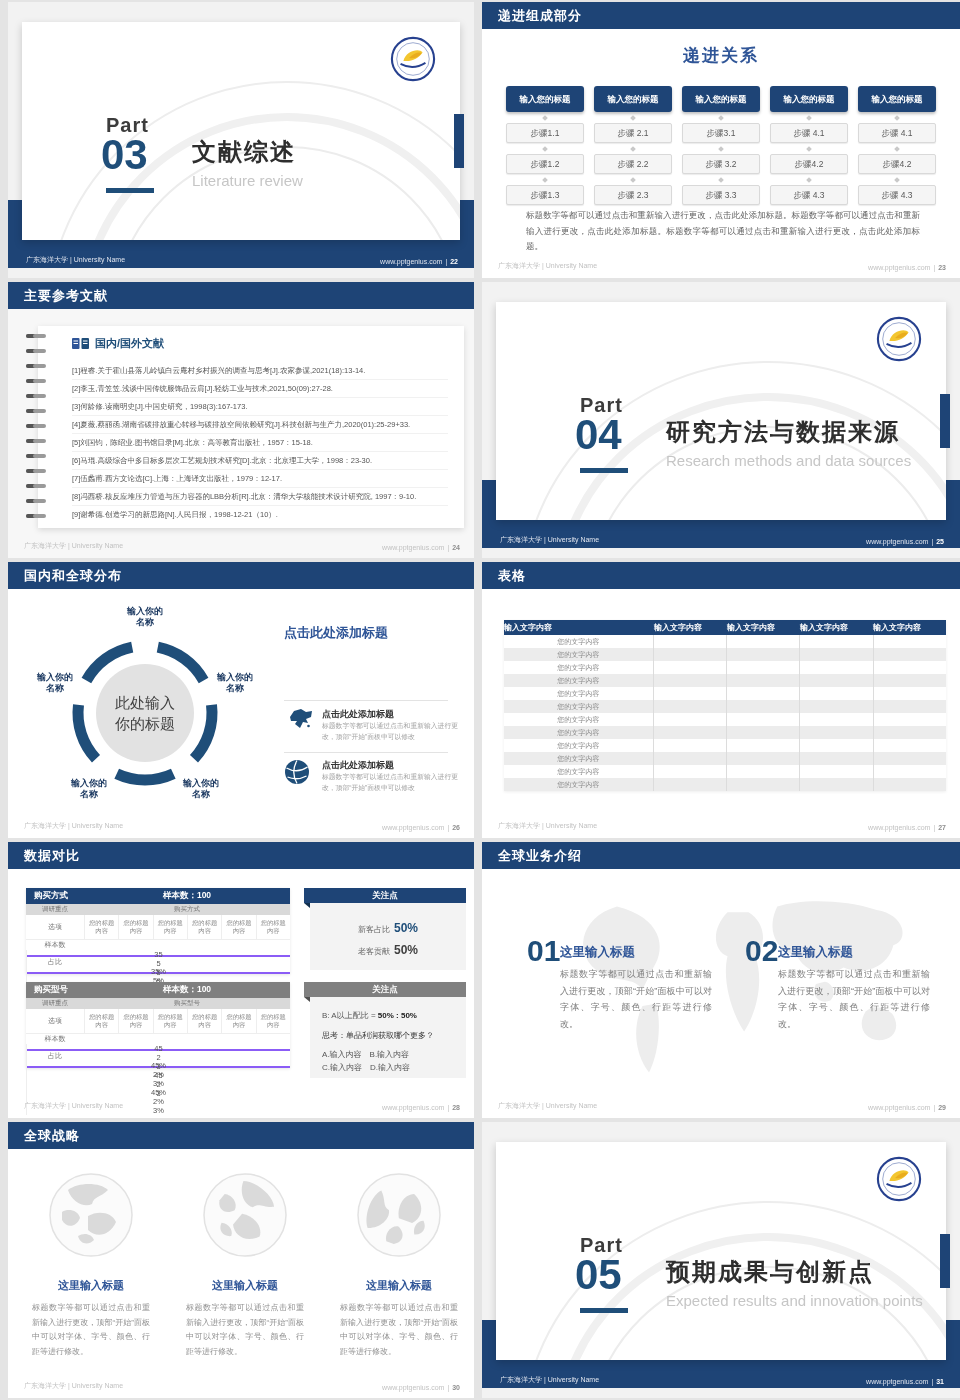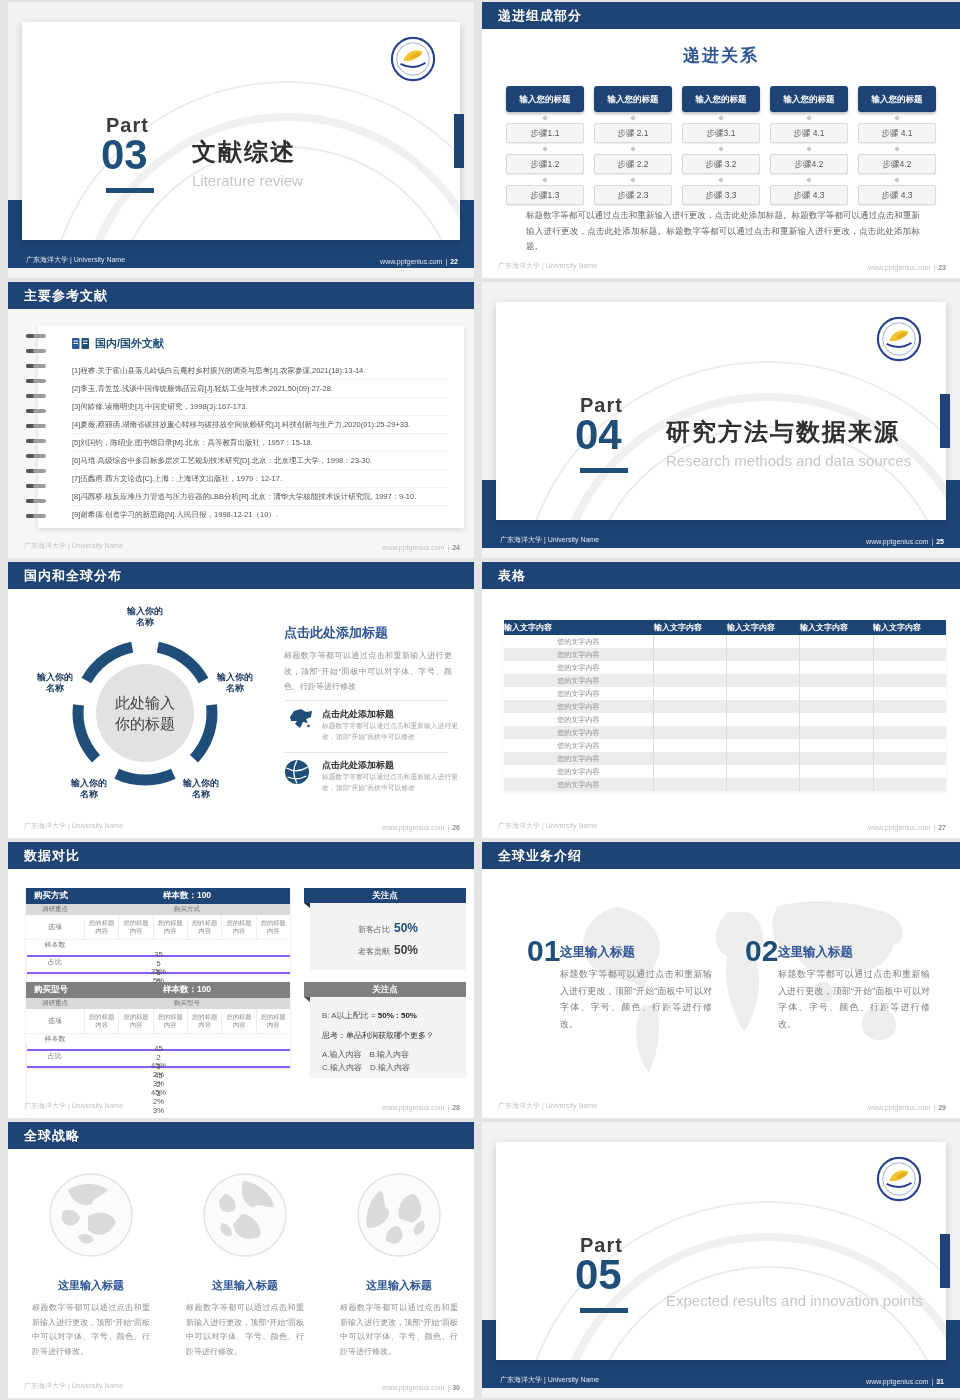--- a/index.html
+++ b/index.html
@@ -290,21 +290,20 @@
 名称</div>
     <div class="c26-label" style="left:17px;top:110px">输入你的
 名称</div>
     <div class="c26-label" style="left:197px;top:110px">输入你的
 名称</div>
     <div class="c26-label" style="left:51px;top:216px">输入你的
 名称</div>
     <div class="c26-label" style="left:163px;top:216px">输入你的
 名称</div>
     <div class="s26-rtitle">点击此处添加标题</div>
-    <div class="s26-rpara">标题数字等都可以通过点击和重新输入进行更改，顶部“开始”面板中可以对字体、字号、颜色、行距等进行修改</div>
     <div class="s26-hr" style="top:138px"></div>
     <svg class="s26-icon" style="top:146px" width="30" height="24" viewBox="0 0 30 24">
       <path d="M6 9 L10 3 L17 1 L22 4 L28 3 L27 9 L22 11 L24 15 L19 14 L16 20 L11 16 L13 13 L7 13 Z" fill="#1F4E79"></path>
       <circle cx="24.5" cy="18" r="1.3" fill="#1F4E79"></circle>
     </svg>
     <div class="s26-item-title" style="top:146px">点击此处添加标题</div>
     <div class="s26-item-body" style="top:158px">标题数字等都可以通过点击和重新输入进行更改，顶部“开始”面板中可以修改</div>
     <div class="s26-hr" style="top:190px"></div>
     <svg class="s26-icon" style="top:197px" width="26" height="26" viewBox="0 0 26 26">
       <circle cx="13" cy="13" r="12" fill="#1F4E79"></circle>
@@ -625,20 +624,21 @@
       <svg class="logo" viewBox="0 0 48 48">
         <circle cx="24" cy="24" r="22" fill="#fff" stroke="#27418f" stroke-width="2.2"></circle>
         <circle cx="24" cy="24" r="17" fill="none" stroke="#4a63a8" stroke-width="0.8" opacity="0.7"></circle>
         <path d="M14 26 C16 16 30 12 34 17 C30 24 22 27 14 26 Z" fill="#F3C62F"></path>
         <path d="M20 23 C24 18 31 16 33 18 C30 22 25 24 20 23 Z" fill="#e8a81c" opacity="0.9"></path>
         <path d="M11 29 Q24 36 37 28" stroke="#27418f" stroke-width="2" fill="none"></path>
       </svg>
       <div class="part-label">Part</div>
       <div class="part-num">05</div>
       <div class="part-line"></div>
+      <div class="cover-title">预期成果与创新点</div>
       <div class="cover-sub">Expected results and innovation points</div>
     </div>
     <div class="tab"></div>
     <div class="cf-uni">广东海洋大学 | University Name</div>
     <div class="cf-site"><span>www.pptgenius.com</span><span class="sep">|</span><span class="pg">31</span></div>
   </div>
 
 </div>
 
 </body></html>

